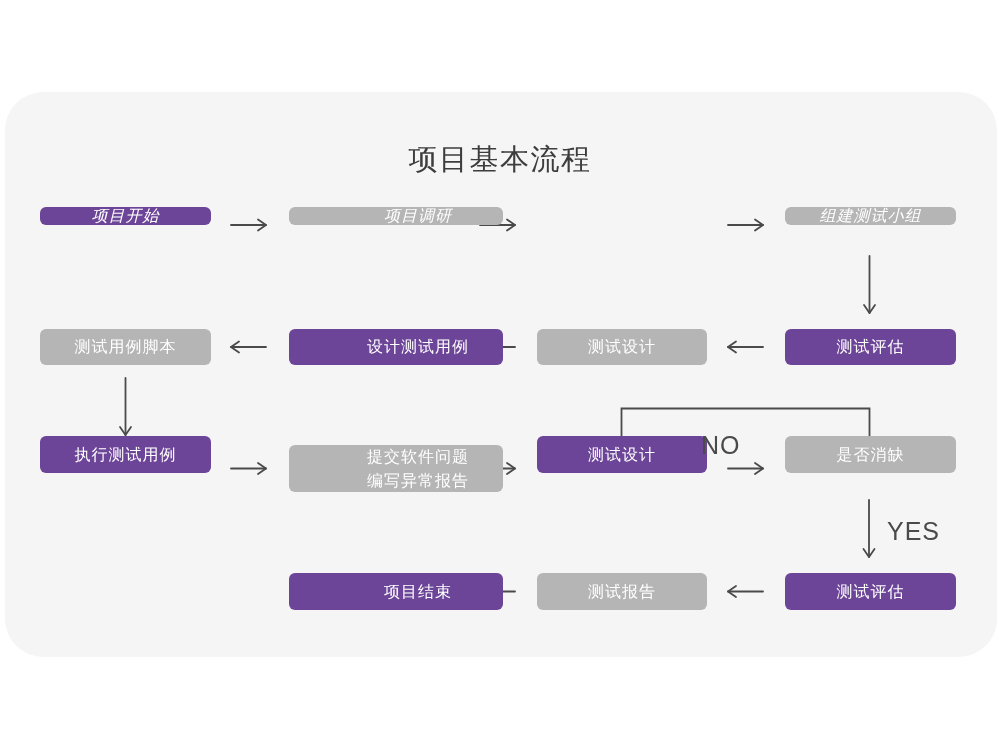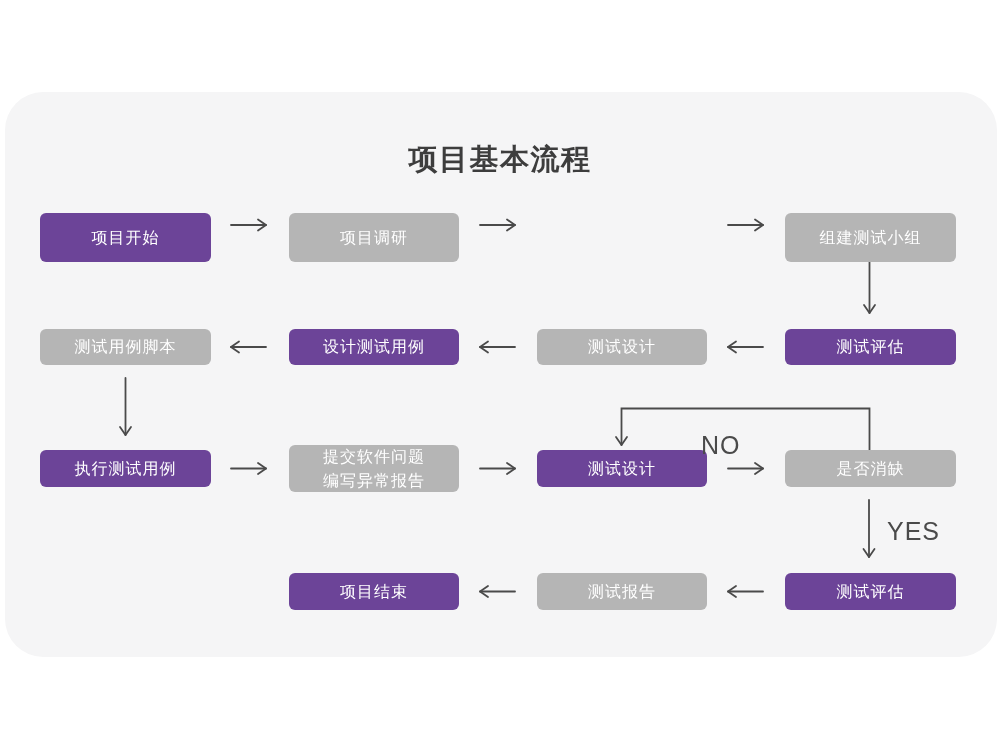--- a/index.html
+++ b/index.html
@@ -24,21 +24,21 @@
     background: var(--card-bg, #f5f5f6);
     border-radius: 38px;
   }
   .title {
     position: absolute;
     left: 0;
     top: 140px;
     width: 1000px;
     text-align: center;
     font-size: 29px;
-    font-weight: 700;
+    font-weight: 400;
     letter-spacing: 1.5px;
     color: var(--title-text, #3d3d3d);
   }
   .node {
     position: absolute;
     display: flex;
     align-items: center;
     justify-content: center;
     border-radius: 6px;
     color: var(--box-text, #ffffff);
@@ -46,27 +46,27 @@
     letter-spacing: 1px;
     line-height: 1.45;
     text-align: center;
     white-space: pre-line;
   }
   .node.purple { background: var(--purple, #6c4498); }
   .node.gray   { background: var(--gray, #b5b5b5); }
 
   
   .c1 { left: 40px;  width: 171px; }
-  .c2 { left: 289px; width: 170px; }
+  .c2 { left: 289px; width: 170px; padding-left: 44px; }
   .c3 { left: 537px; width: 170px; }
   .c4 { left: 785px; width: 171px; }
   
-  .r1  { top: 213px; height: 49px; }
+  .r1  { top: 207px; height: 18px; font-style: italic; }
   .r2  { top: 329px; height: 36px; }
-  .r3  { top: 450px; height: 37px; text-align: right; }
+  .r3  { top: 436px; height: 37px; text-align: right; }
   .r3t { top: 445px; height: 47px; }
   .r4  { top: 573px; height: 37px; }
 
   svg.connectors {
     position: absolute;
     left: 0;
     top: 0;
     width: 1000px;
     height: 750px;
     pointer-events: none;

